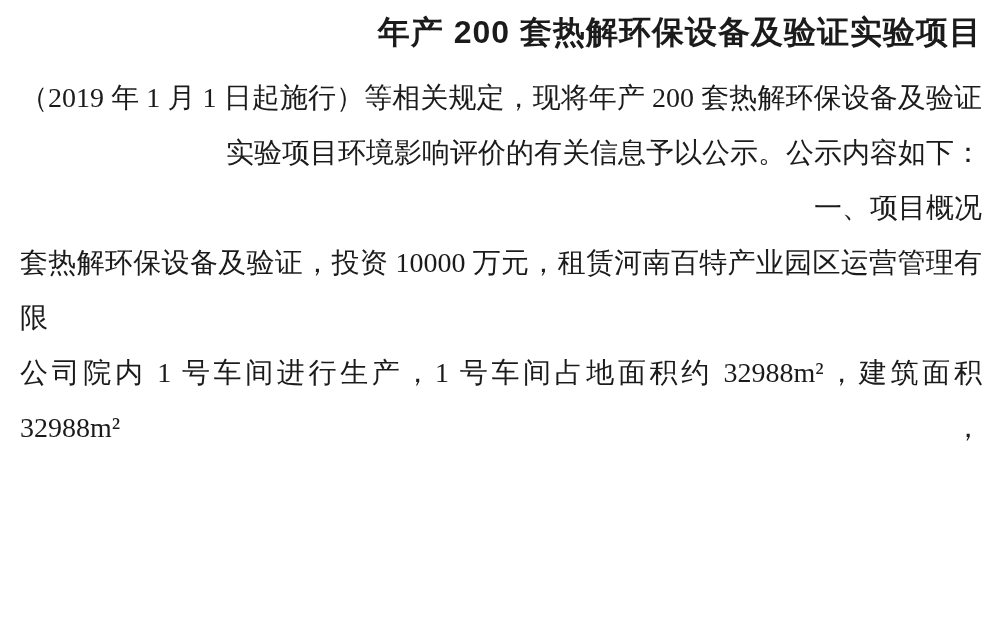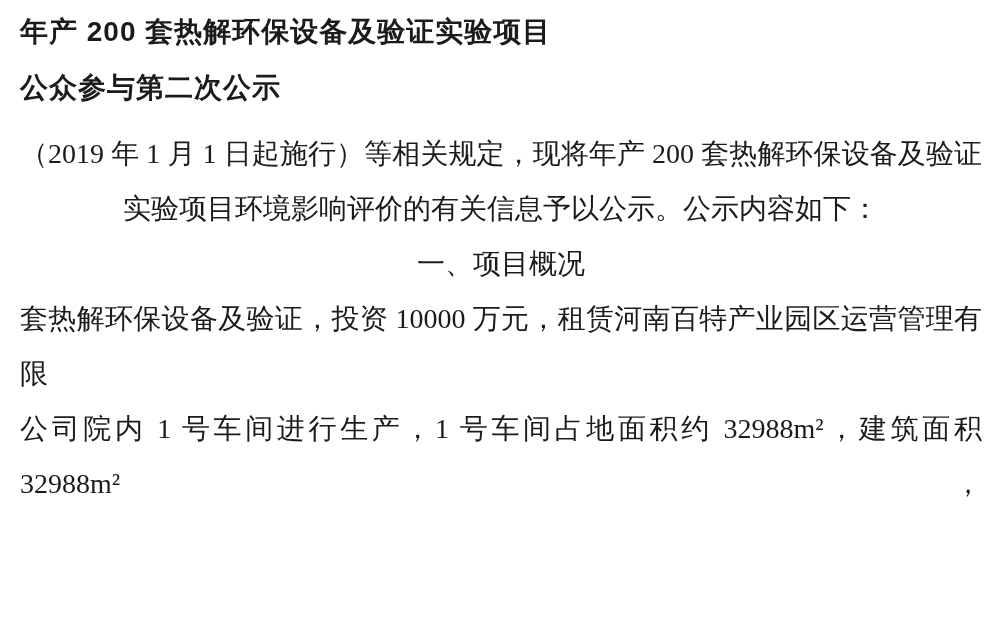--- a/index.html
+++ b/index.html
@@ -10,55 +10,54 @@
     overflow: hidden;
   }
   .doc {
     width: 1000px;
     height: 620px;
     padding: 4px 18px 0 20px;
     color: #1b1b1b;
     font-family: "Liberation Serif", "DejaVu Serif", serif;
   }
   .title-block {
-    text-align: left;
+    text-align: right;
     font-family: "Liberation Sans", "DejaVu Sans", sans-serif;
     font-weight: bold;
-    font-size: 28px;
+    font-size: 32px;
     line-height: 56px;
     letter-spacing: 1px;
   }
   .body-block {
     margin-top: 10px;
     font-size: 28px;
     line-height: 55px;
   }
   .line {
     white-space: nowrap;
   }
   .line.full {
     white-space: normal;
     text-align: justify;
     text-align-last: justify;
   }
   .line.partial {
-    text-align: center;
+    text-align: right;
   }
   .line.indent {
     text-indent: 2em;
   }
 </style>
 </head>
 <body>
 
 <div class="doc">
 
   <div class="title-block">
     <div>年产 200 套热解环保设备及验证实验项目</div>
-    <div>公众参与第二次公示</div>
   </div>
 
   <div class="body-block">
     <div class="line full">（2019 年 1 月 1 日起施行）等相关规定，现将年产 200 套热解环保设备及验证</div>
     <div class="line partial">实验项目环境影响评价的有关信息予以公示。公示内容如下：</div>
     <div class="line partial">一、项目概况</div>
     <div class="line full">套热解环保设备及验证，投资 10000 万元，租赁河南百特产业园区运营管理有限</div>
     <div class="line full">公司院内 1 号车间进行生产，1 号车间占地面积约 32988m²，建筑面积 32988m²，</div>
 
   </div>

